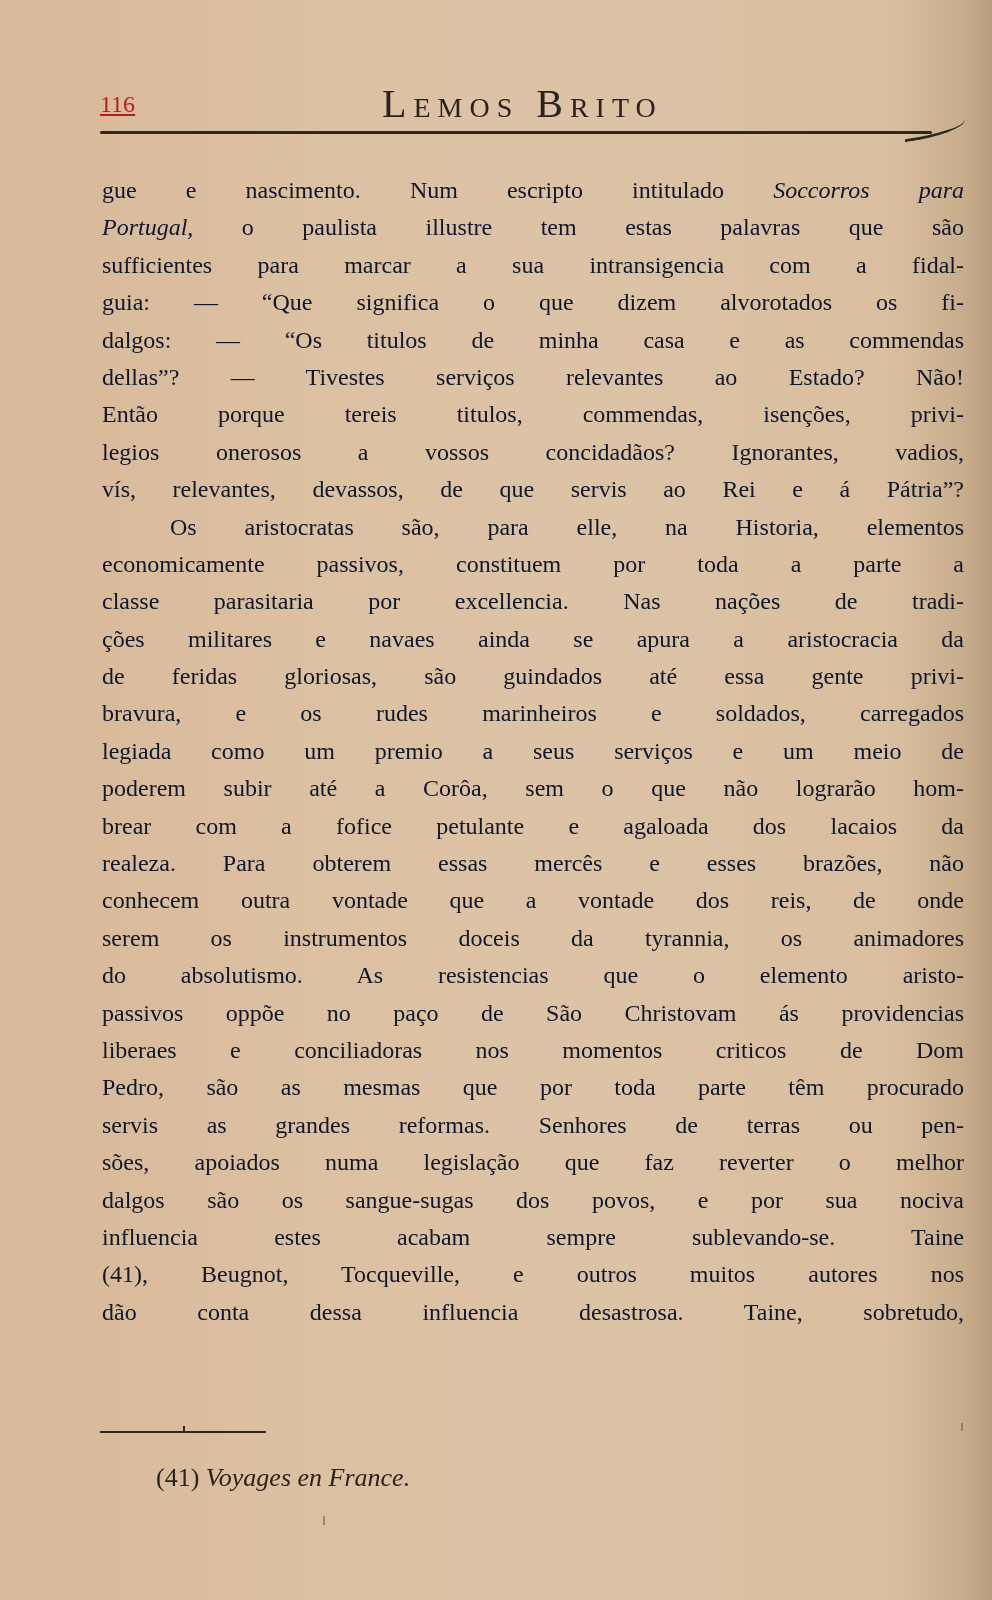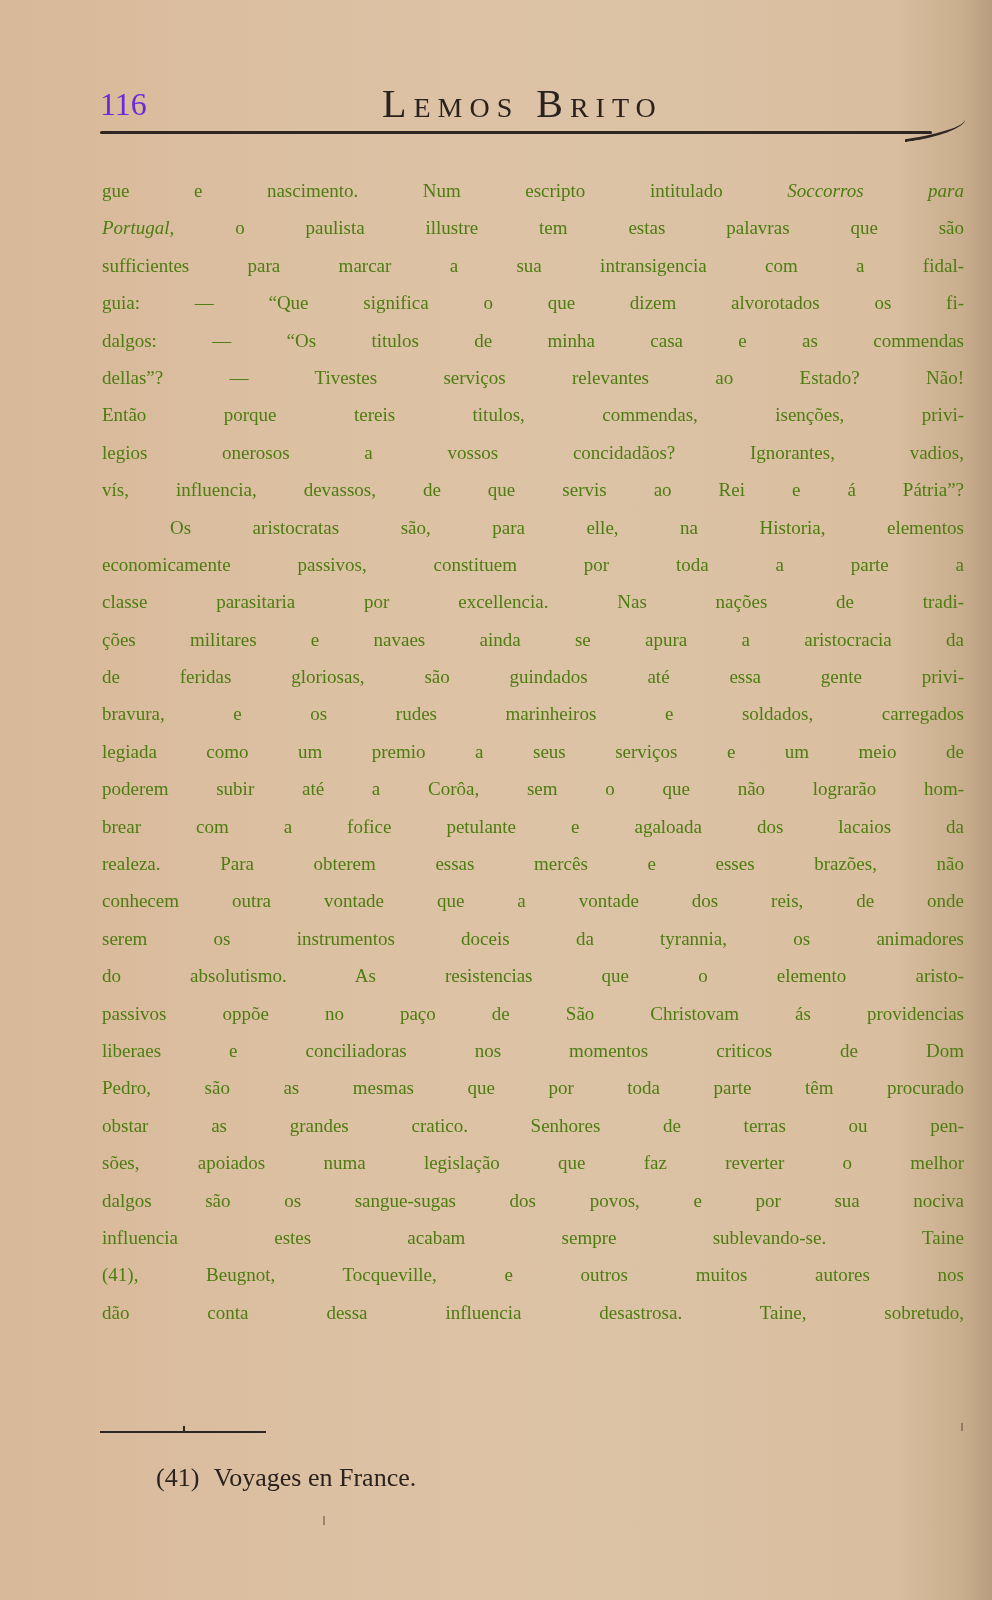--- a/index.html
+++ b/index.html
@@ -24,23 +24,24 @@
       position: absolute;
       top: 84px;
       left: 100px;
       width: 860px;
       height: 40px;
     }
     .page-number {
       position: absolute;
       left: 0;
       top: 0;
-      font-size: 32px;
+      font-size: 24px;
       line-height: 40px;
-      color: #6d28d9;
+      color: #b91c1c;
+      text-decoration: underline;
     }
     .header-title {
       position: absolute;
       left: 282px;
       top: 0;
       font-size: 40px;
       line-height: 40px;
       letter-spacing: 7px;
       font-variant: small-caps;
       color: #2a221e;
@@ -65,26 +66,26 @@
       transform: skewY(-8deg);
     }
     .body-text {
       position: absolute;
       left: 102px;
       top: 172px;
       width: 862px;
     }
     .line {
       height: 37.4px;
-      font-size: 19px;
+      font-size: 24px;
       line-height: 37.4px;
       white-space: nowrap;
       text-align: justify;
       text-align-last: justify;
-      color: #4d7c0f;
+      color: #0f172a;
     }
     .line.indent {
       padding-left: 68px;
     }
     .italic { font-style: italic; }
     .footnote-rule {
       position: absolute;
       left: 100px;
       top: 1431px;
       width: 166px;
@@ -101,21 +102,22 @@
     }
     .footnote {
       position: absolute;
       left: 156px;
       top: 1462px;
       font-size: 26px;
       line-height: 32px;
       color: #2a221e;
     }
     .footnote .fn-title {
-      margin-left: 8px;
+      font-style: italic;
+      margin-left: 0;
     }
     .speck {
       position: absolute;
       width: 2px;
       background: #5a4a3e;
       opacity: 0.5;
     }
   </style>
 </head>
 <body>
@@ -131,38 +133,38 @@
 
   <div class="body-text" id="body-text">
       <div class="line"><span>gue e nascimento.  Num escripto intitulado </span><span class="italic">Soccorros para</span></div>
       <div class="line"><span class="italic">Portugal,</span><span> o paulista illustre tem estas palavras que são</span></div>
       <div class="line"><span>sufficientes para marcar a sua intransigencia com a fidal-</span></div>
       <div class="line"><span>guia: — “Que significa o que dizem alvorotados os fi-</span></div>
       <div class="line"><span>dalgos: — “Os titulos de minha casa e as commendas</span></div>
       <div class="line"><span>dellas”? — Tivestes serviços relevantes ao Estado?  Não!</span></div>
       <div class="line"><span>Então porque tereis titulos, commendas, isenções, privi-</span></div>
       <div class="line"><span>legios onerosos a vossos concidadãos?  Ignorantes, vadios,</span></div>
-      <div class="line"><span>vís, influencia, devassos, de que servis ao Rei e á Pátria”?</span></div>
+      <div class="line"><span>vís, relevantes, devassos, de que servis ao Rei e á Pátria”?</span></div>
       <div class="line indent"><span>Os aristocratas são, para elle, na Historia, elementos</span></div>
       <div class="line"><span>economicamente passivos, constituem por toda a parte a</span></div>
       <div class="line"><span>classe parasitaria por excellencia.  Nas nações de tradi-</span></div>
       <div class="line"><span>ções militares e navaes ainda se apura a aristocracia da</span></div>
       <div class="line"><span>de feridas gloriosas, são guindados até essa gente privi-</span></div>
       <div class="line"><span>bravura, e os rudes marinheiros e soldados, carregados</span></div>
       <div class="line"><span>legiada como um premio a seus serviços e um meio de</span></div>
       <div class="line"><span>poderem subir até a Corôa, sem o que não lograrão hom-</span></div>
       <div class="line"><span>brear com a fofice petulante e agaloada dos lacaios da</span></div>
       <div class="line"><span>realeza.  Para obterem essas mercês e esses brazões, não</span></div>
       <div class="line"><span>conhecem outra vontade que a vontade dos reis, de onde</span></div>
       <div class="line"><span>serem os instrumentos doceis da tyrannia, os animadores</span></div>
       <div class="line"><span>do absolutismo.  As resistencias que o elemento aristo-</span></div>
       <div class="line"><span>passivos oppõe no paço de São Christovam ás providencias</span></div>
       <div class="line"><span>liberaes e conciliadoras nos momentos criticos de Dom</span></div>
       <div class="line"><span>Pedro, são as mesmas que por toda parte têm procurado</span></div>
-      <div class="line"><span>obstar as grandes cratico.  Senhores de terras ou pen-</span></div>
+      <div class="line"><span>servis as grandes reformas.  Senhores de terras ou pen-</span></div>
       <div class="line"><span>sões, apoiados numa legislação que faz reverter o melhor</span></div>
       <div class="line"><span>dalgos são os sangue-sugas dos povos, e por sua nociva</span></div>
       <div class="line"><span>influencia estes acabam sempre sublevando-se.  Taine</span></div>
       <div class="line"><span>(41), Beugnot, Tocqueville, e outros muitos autores nos</span></div>
       <div class="line"><span>dão conta dessa influencia desastrosa.  Taine, sobretudo,</span></div>
     </div>
 
   <div class="footnote-rule"></div>
   <div class="footnote-rule-tick"></div>
 

